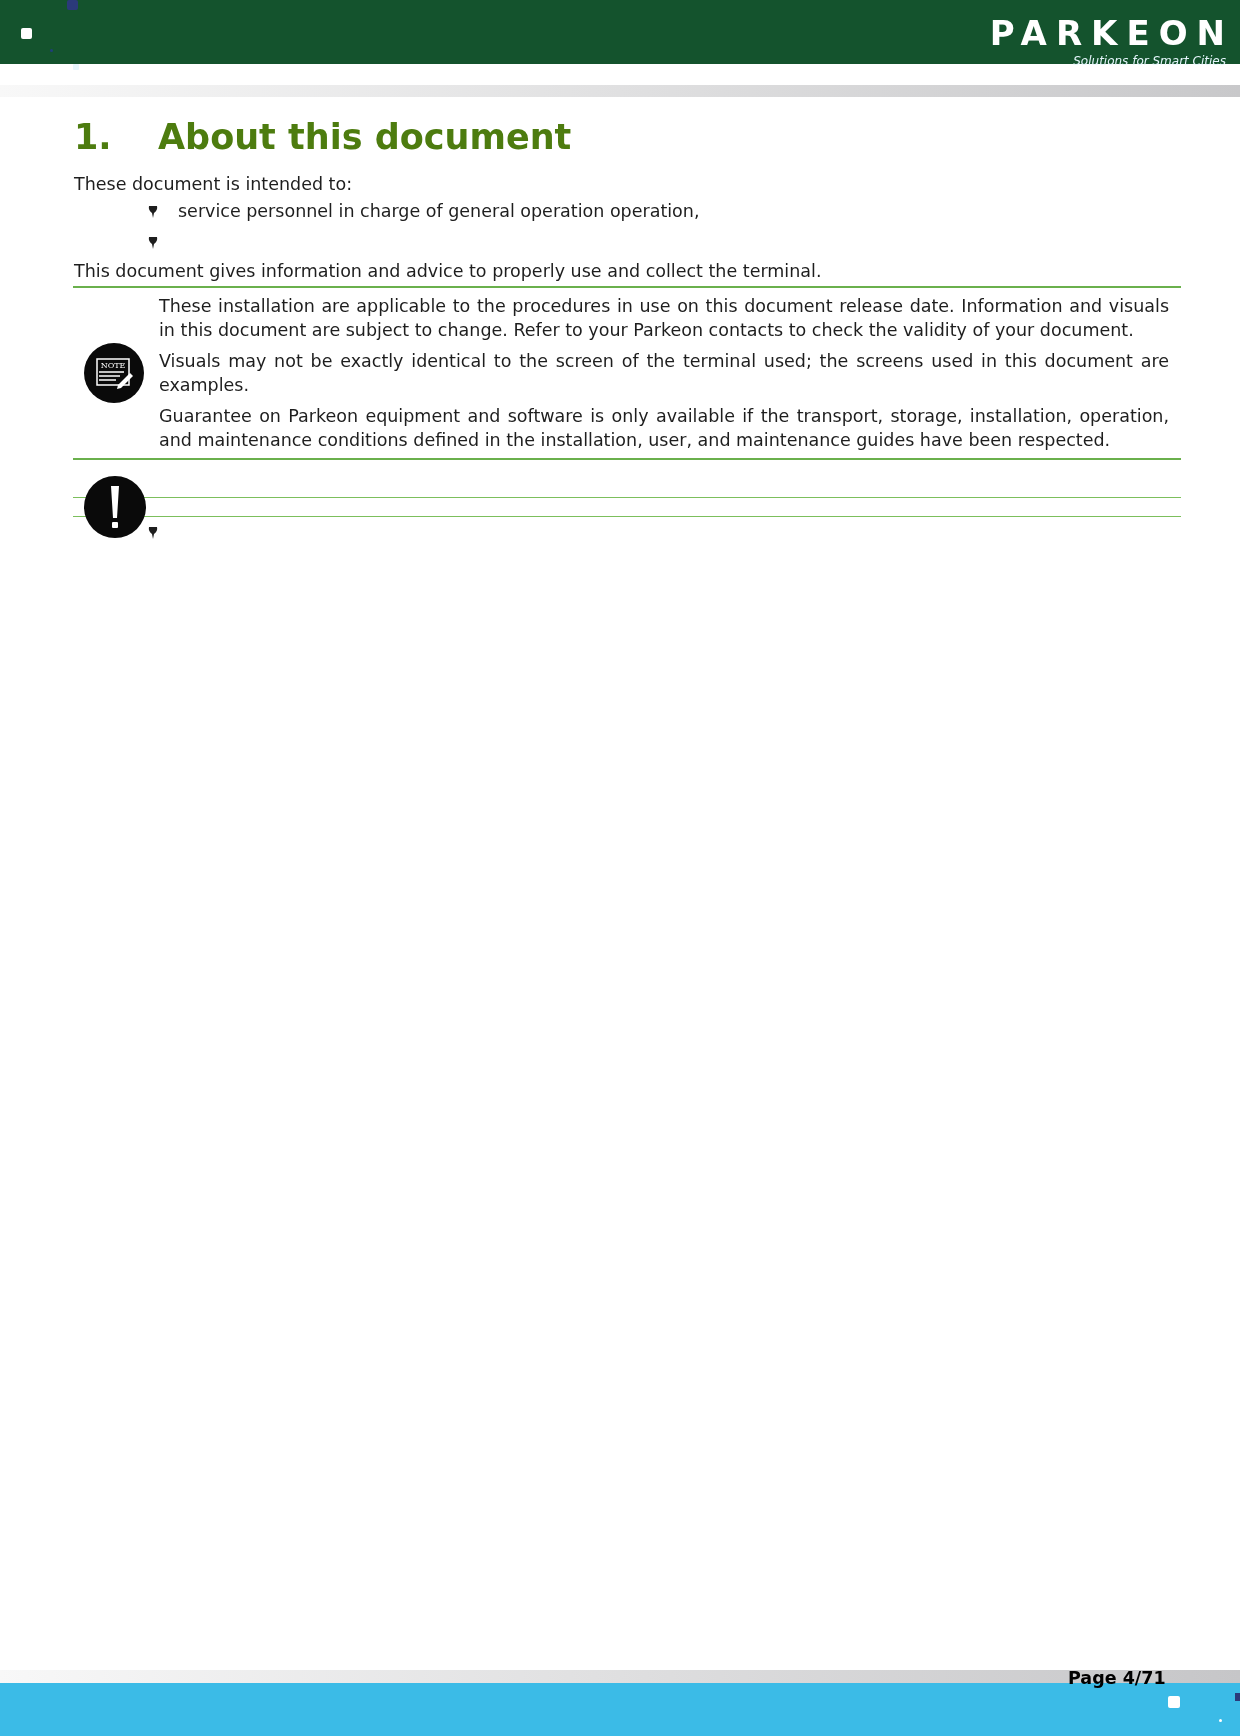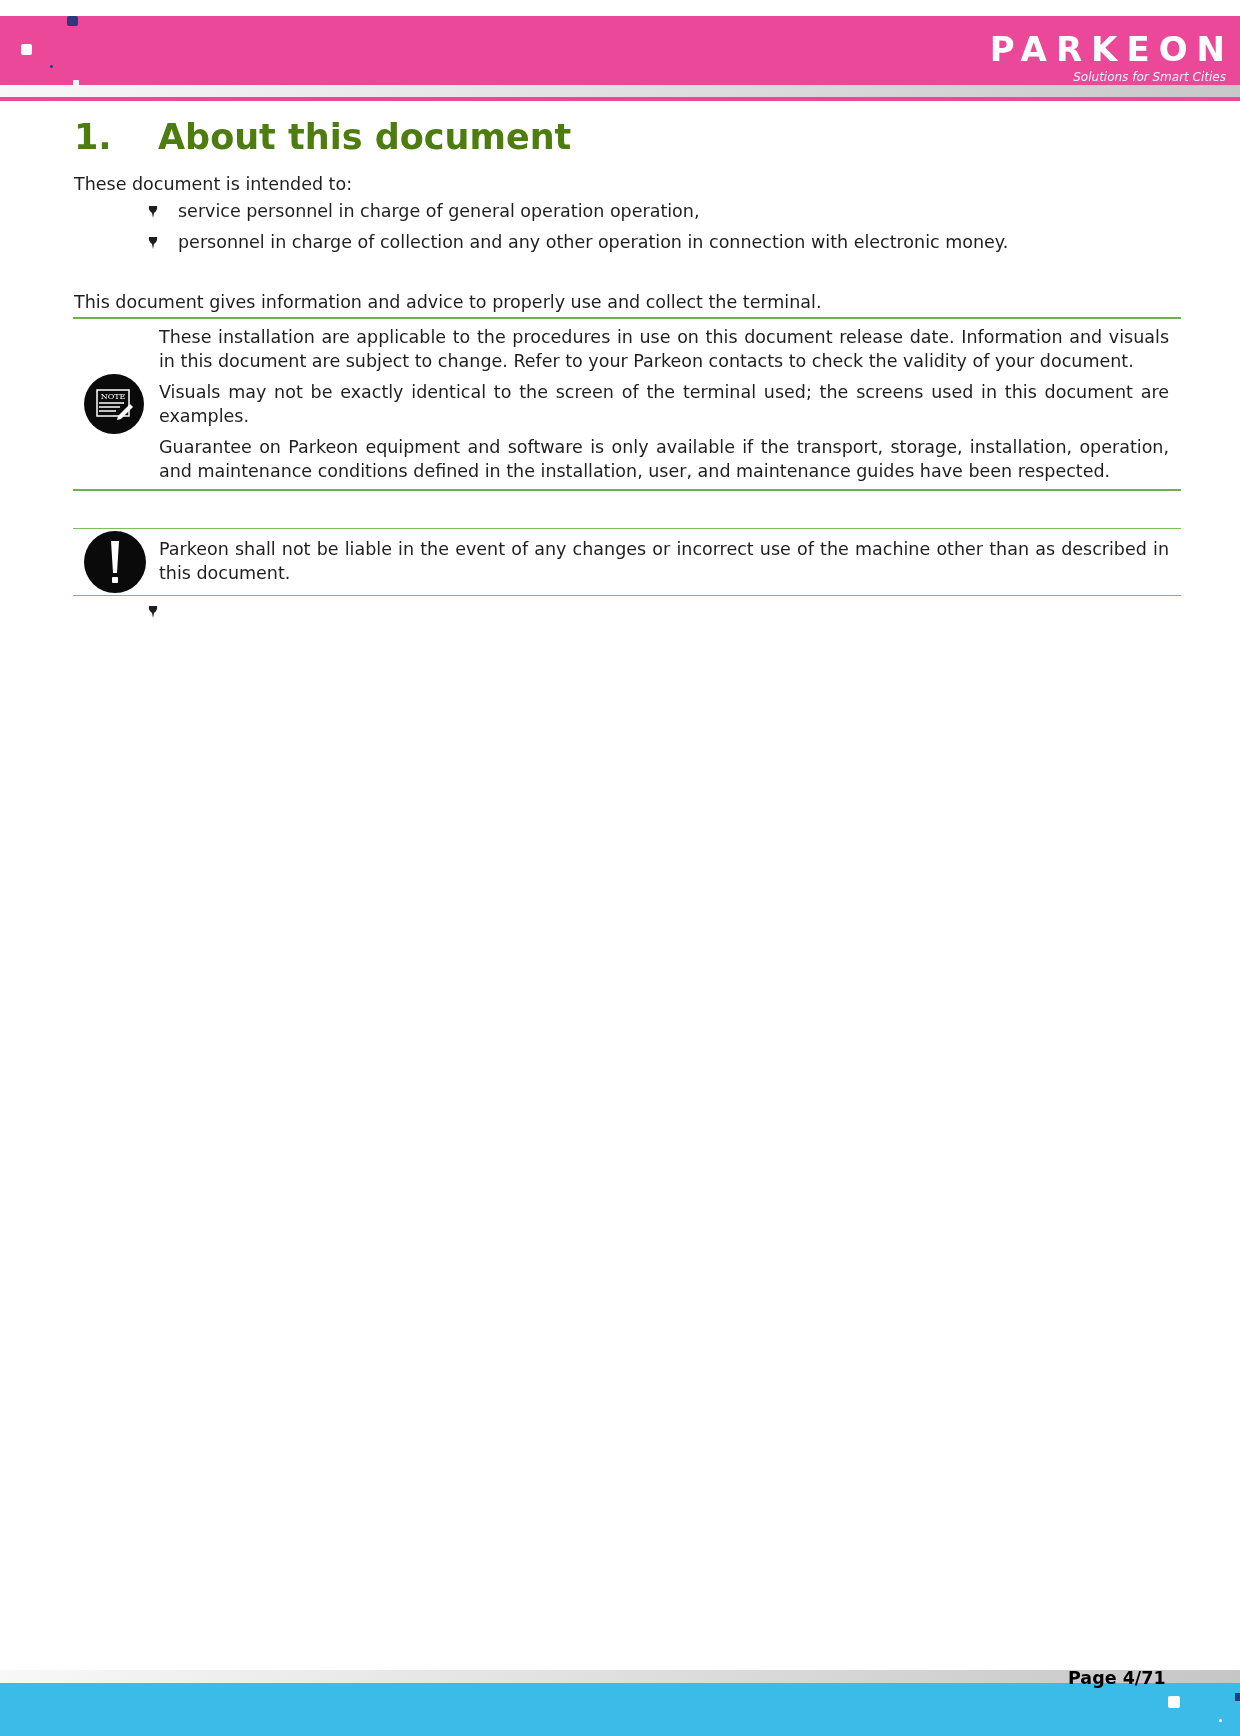--- a/index.html
+++ b/index.html
@@ -2,22 +2,22 @@
 <html><head>
   <meta charset="utf-8">
   <style>
     html, body { margin: 0; padding: 0; }
     body {
       width: 1240px; height: 1736px; position: relative; overflow: hidden;
       background: #ffffff; color: #1e1e1e;
       font-family: "DejaVu Sans", sans-serif;
     }
     .header {
-      position: absolute; left: 0; top: 16px; width: 1240px; height: 85px;
-      background: #ec4899;
+      position: absolute; left: 0; top: 0; width: 1240px; height: 64px;
+      background: #14532d;
     }
     .header-band {
       position: absolute; left: 0; top: 85px; width: 1240px; height: 12px;
       background: linear-gradient(to right, #f8f8f8, #c8c8ca);
     }
     .sq { position: absolute; }
     .logo {
       position: absolute; right: 14px; top: 14px; text-align: right; color: #ffffff;
     }
     .logo-word {
@@ -105,21 +105,20 @@
     <li>
       <svg class="bullet" viewBox="0 0 10 14">
           <path d="M1 1 L9 1 Q10 5 6 8 L5 13 L4 8 Q0 5 1 1 Z" fill="#1e1e1e"></path>
         </svg>
       <span>service personnel in charge of general operation operation,</span>
     </li>
     <li>
       <svg class="bullet" viewBox="0 0 10 14">
           <path d="M1 1 L9 1 Q10 5 6 8 L5 13 L4 8 Q0 5 1 1 Z" fill="#1e1e1e"></path>
         </svg>
-      <span>personnel in charge of collection and any other operation in connection with electronic money.</span>
     </li>
   </ul>
 
   <p class="gives" style="margin-top:29px;">This document gives information and advice to properly use and collect the terminal.</p>
 
   <div class="notebox">
     <svg class="icon" viewBox="0 0 60 60">
       <circle cx="30" cy="30" r="30" fill="#0a0a0a"></circle>
       <rect x="13" y="16" width="32" height="26" fill="none" stroke="#ffffff" stroke-width="1.5"></rect>
       <text x="29" y="25" font-size="8" fill="#ffffff" text-anchor="middle" font-family="DejaVu Serif, serif">NOTE</text>
@@ -134,21 +133,20 @@
       <p>Guarantee on Parkeon equipment and software is only available if the transport, storage, installation, operation, and maintenance conditions defined in the installation, user, and maintenance guides have been respected.</p>
     </div>
   </div>
 
   <div class="warnbox">
     <svg class="icon" viewBox="0 0 62 62">
       <circle cx="31" cy="31" r="31" fill="#0a0a0a"></circle>
       <path d="M27 10 L35 10 L33 42 L29 42 Z" fill="#ffffff"></path>
       <rect x="28" y="46" width="6" height="6" rx="1" fill="#ffffff"></rect>
     </svg>
-    <div class="text">Parkeon shall not be liable in the event of any changes or incorrect use of the machine other than as described in this document.</div>
   </div>
 
   <ul class="bul refer">
     <li>
       <svg class="bullet" viewBox="0 0 10 14">
           <path d="M1 1 L9 1 Q10 5 6 8 L5 13 L4 8 Q0 5 1 1 Z" fill="#1e1e1e"></path>
         </svg>
     </li>
   </ul>
 </div>

